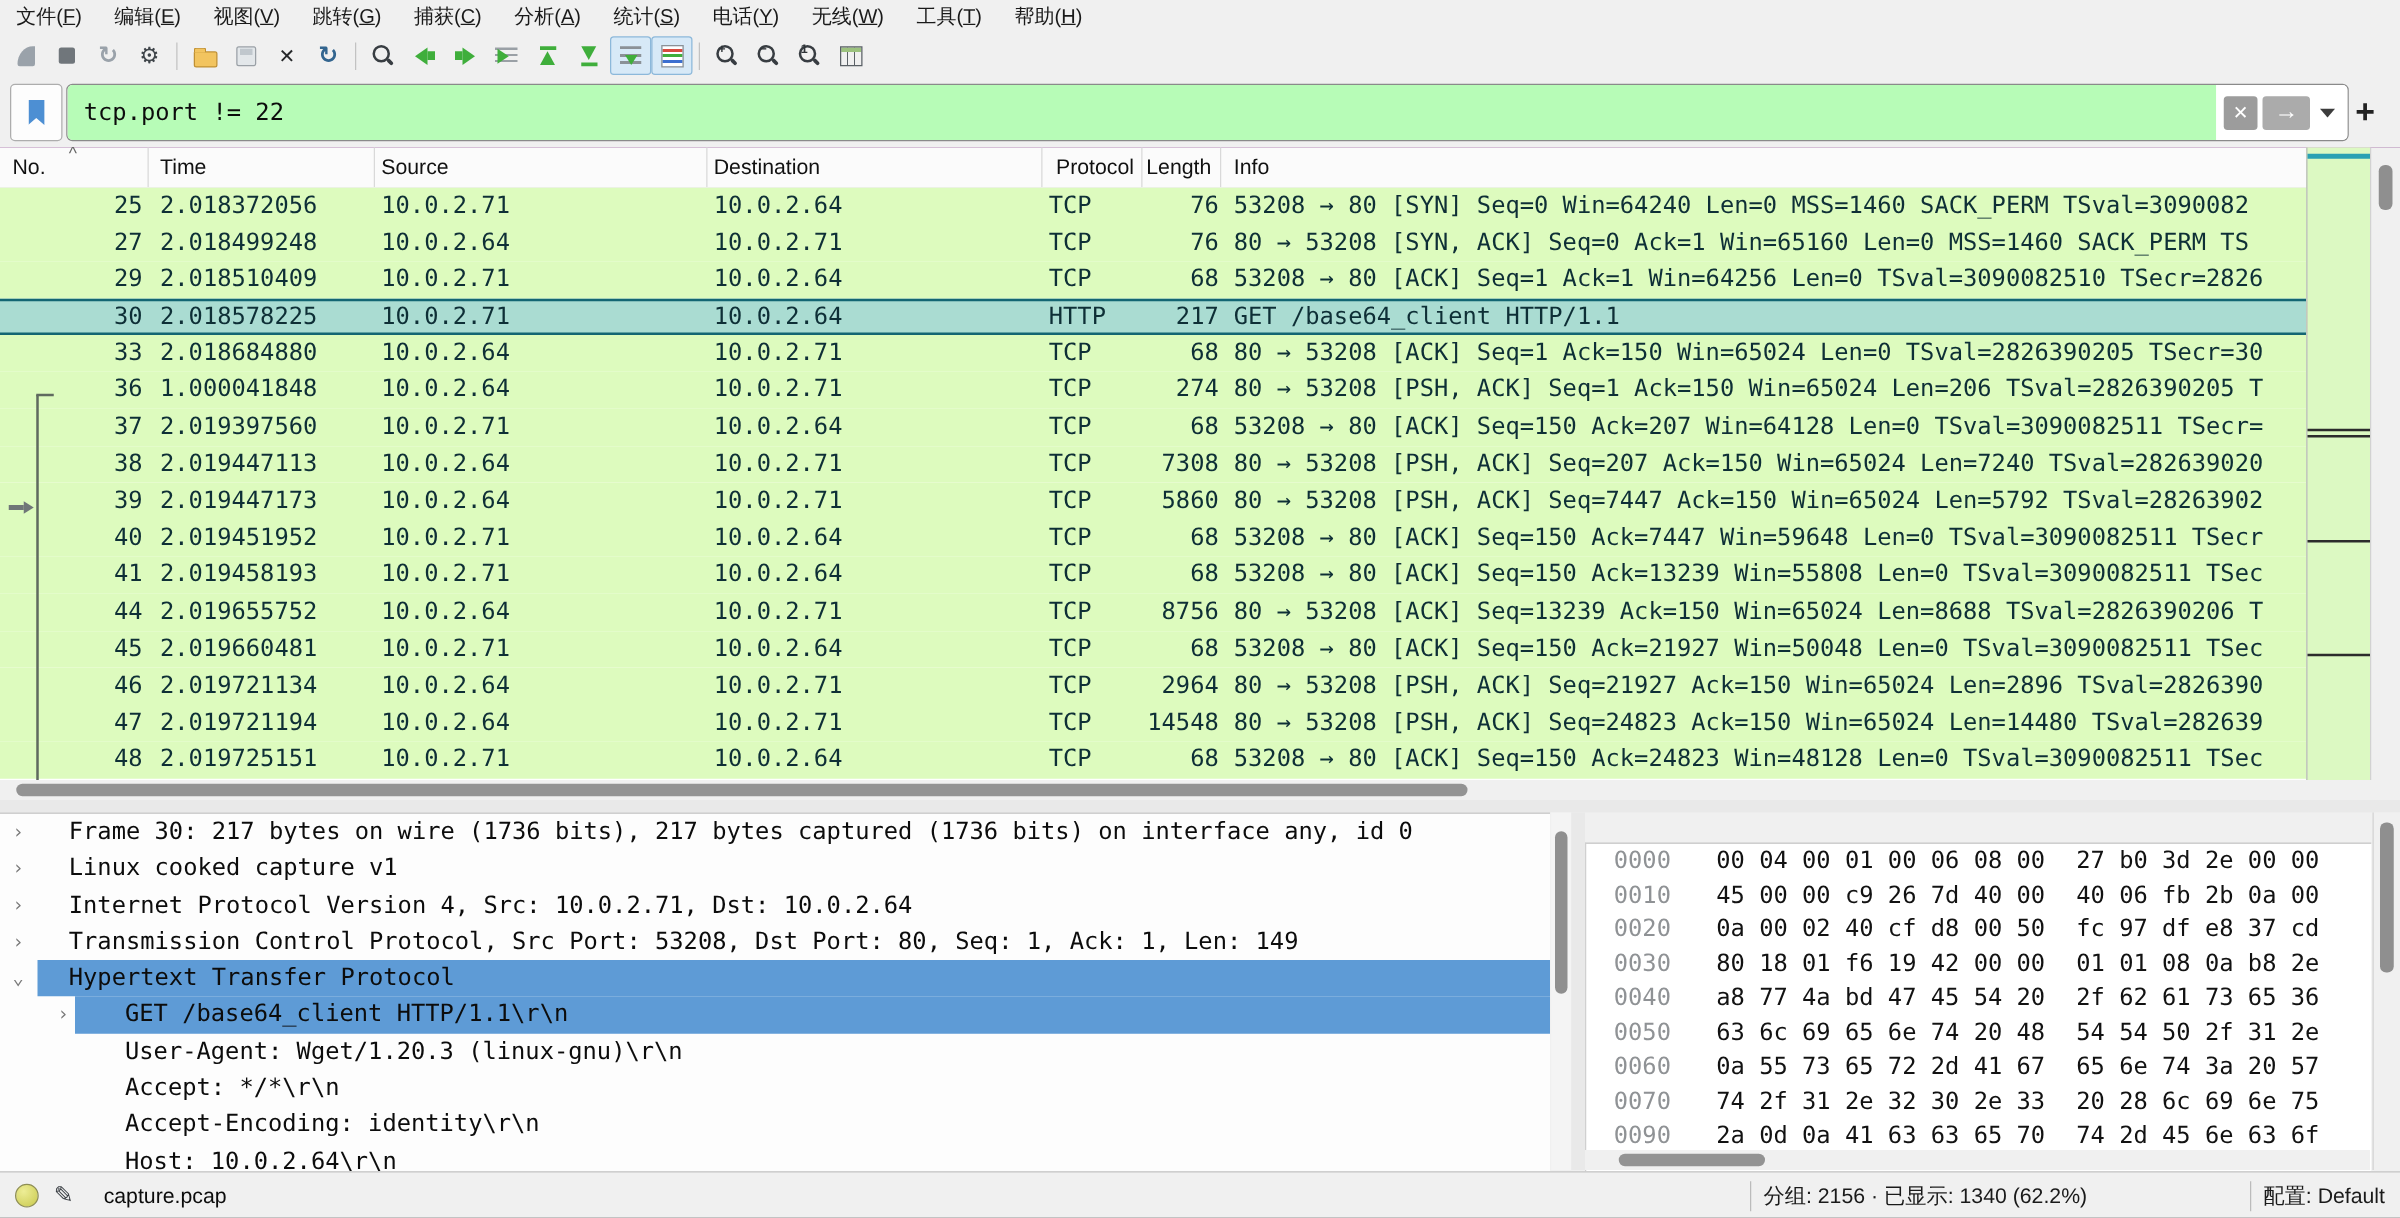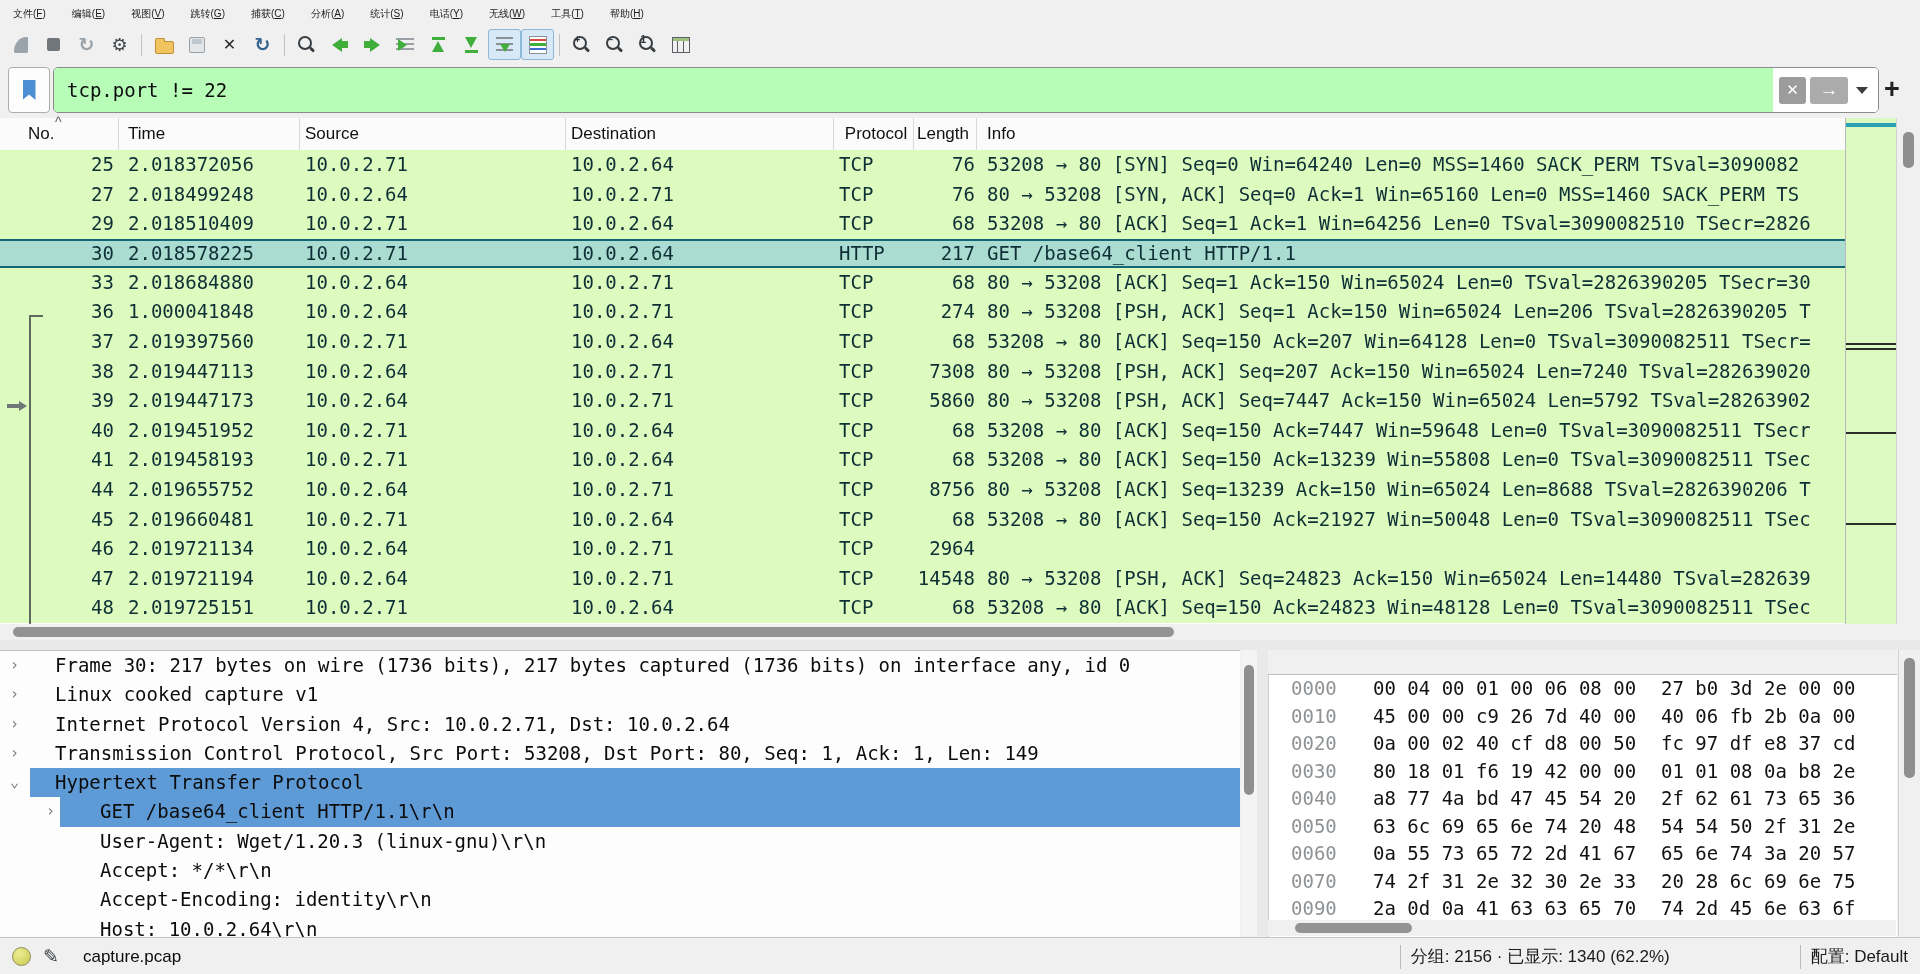--- a/index.html
+++ b/index.html
@@ -2,21 +2,21 @@
 <html><head>
 <meta charset="utf-8">
 <style>
   html,body{margin:0;padding:0;background:#888;}
   .app{position:relative;width:1920px;height:974px;background:#f0f0f0;overflow:hidden;
        font-family:"Liberation Sans","DejaVu Sans",sans-serif;color:#1a1a1a;}
   .mono{font-family:"DejaVu Sans Mono",monospace;}
 
   
   .menubar{position:absolute;left:0;top:0;right:0;height:28px;display:flex;align-items:center;background:#f0f0f0;}
-  .mitem{padding:0 13px;font-size:10px;line-height:28px;cursor:default;white-space:nowrap;}
+  .mitem{padding:0 13px;font-size:16px;line-height:28px;cursor:default;white-space:nowrap;}
   .mitem u{text-decoration:underline;}
 
   
   .toolbar{position:absolute;left:0;top:28px;right:0;height:33px;display:flex;align-items:center;background:#f0f0f0;padding-left:4px;}
   .tsep{width:1px;height:22px;background:#c2c2c2;margin:0 5px;}
   .tbtn{width:31px;height:29px;display:flex;align-items:center;justify-content:center;border:1px solid transparent;border-radius:3px;position:relative;}
   .tbtn.on{background:#d7e9f7;border-color:#8cb8da;}
   .ic{position:relative;display:inline-flex;align-items:center;justify-content:center;width:20px;height:20px;}
   .zg{position:absolute;font-style:normal;font-weight:bold;font-size:10px;color:#2f3438;left:3px;top:-1px;}
   .ic-start-capture::before{content:"";position:absolute;left:3px;bottom:2px;width:14px;height:16px;background:#9aa2aa;border-radius:95% 0 2px 2px / 95% 0 2px 2px;}
@@ -61,21 +61,21 @@
   .fctrl{display:flex;align-items:center;gap:4px;background:#fff;padding:0 8px 0 6px;}
   .fbtn-x,.fbtn-go{height:27px;border-radius:3px;display:flex;align-items:center;justify-content:center;color:#fff;font-weight:bold;}
   .fbtn-x{width:27px;background:#9c9c9c;font-size:15px;}
   .fbtn-go{width:38px;background:#ababab;font-size:19px;}
   .fchev{width:0;height:0;border:6px solid transparent;border-top:7px solid #3c3c3c;margin:6px 2px 0 4px;}
   .fadd{position:absolute;right:14px;top:13px;width:28px;height:30px;font-size:27px;font-weight:bold;color:#222;display:flex;align-items:center;justify-content:center;}
 
   
   .plist-header{position:absolute;left:0;top:118px;width:1896px;height:32px;background:#fbfbfb;border-bottom:1px solid #c4c4c4;display:flex;font-size:17px;color:#111;}
   .hcell{border-right:1px solid #d9d9d9;display:flex;align-items:center;position:relative;box-sizing:border-box;}
-  .hc0{width:119px;padding-left:28px;}
+  .hc0{width:119px;padding-left:10px;}
   .hc1{width:181px;padding-left:9px;}
   .hc2{width:266px;padding-left:5px;}
   .hc3{width:268px;padding-left:5px;}
   .hc4{width:80px;padding-left:5px;justify-content:center;}
   .hc5{width:63px;padding-left:3px;}
   .hc6{flex:1;padding-left:10px;border-right:none;}
   .sort-caret{position:absolute;left:55px;top:-4px;color:#666;font-size:14px;}
   .rows{position:absolute;left:0;top:150px;width:1845px;height:474px;overflow:hidden;background:#fff;}
   .prow{display:flex;height:29.6px;line-height:29.6px;background:#ddfbbe;color:#0e2f36;font-size:19px;white-space:nowrap;}
   .prow span{display:block;box-sizing:border-box;overflow:hidden;}
@@ -384,20 +384,21 @@
         <span class="clen">68</span>
         <span class="cinfo">53208 → 80 [ACK] Seq=150 Ack=21927 Win=50048 Len=0 TSval=3090082511 TSec</span>
       </div>
       <div class="prow">
         <span class="cno">46</span>
         <span class="ctime">2.019721134</span>
         <span class="csrc">10.0.2.64</span>
         <span class="cdst">10.0.2.71</span>
         <span class="cproto">TCP</span>
         <span class="clen">2964</span>
+        <span class="cinfo">80 → 53208 [PSH, ACK] Seq=21927 Ack=150 Win=65024 Len=2896 TSval=2826390</span>
       </div>
       <div class="prow">
         <span class="cno">47</span>
         <span class="ctime">2.019721194</span>
         <span class="csrc">10.0.2.64</span>
         <span class="cdst">10.0.2.71</span>
         <span class="cproto">TCP</span>
         <span class="clen">14548</span>
         <span class="cinfo">80 → 53208 [PSH, ACK] Seq=24823 Ack=150 Win=65024 Len=14480 TSval=282639</span>
       </div>

